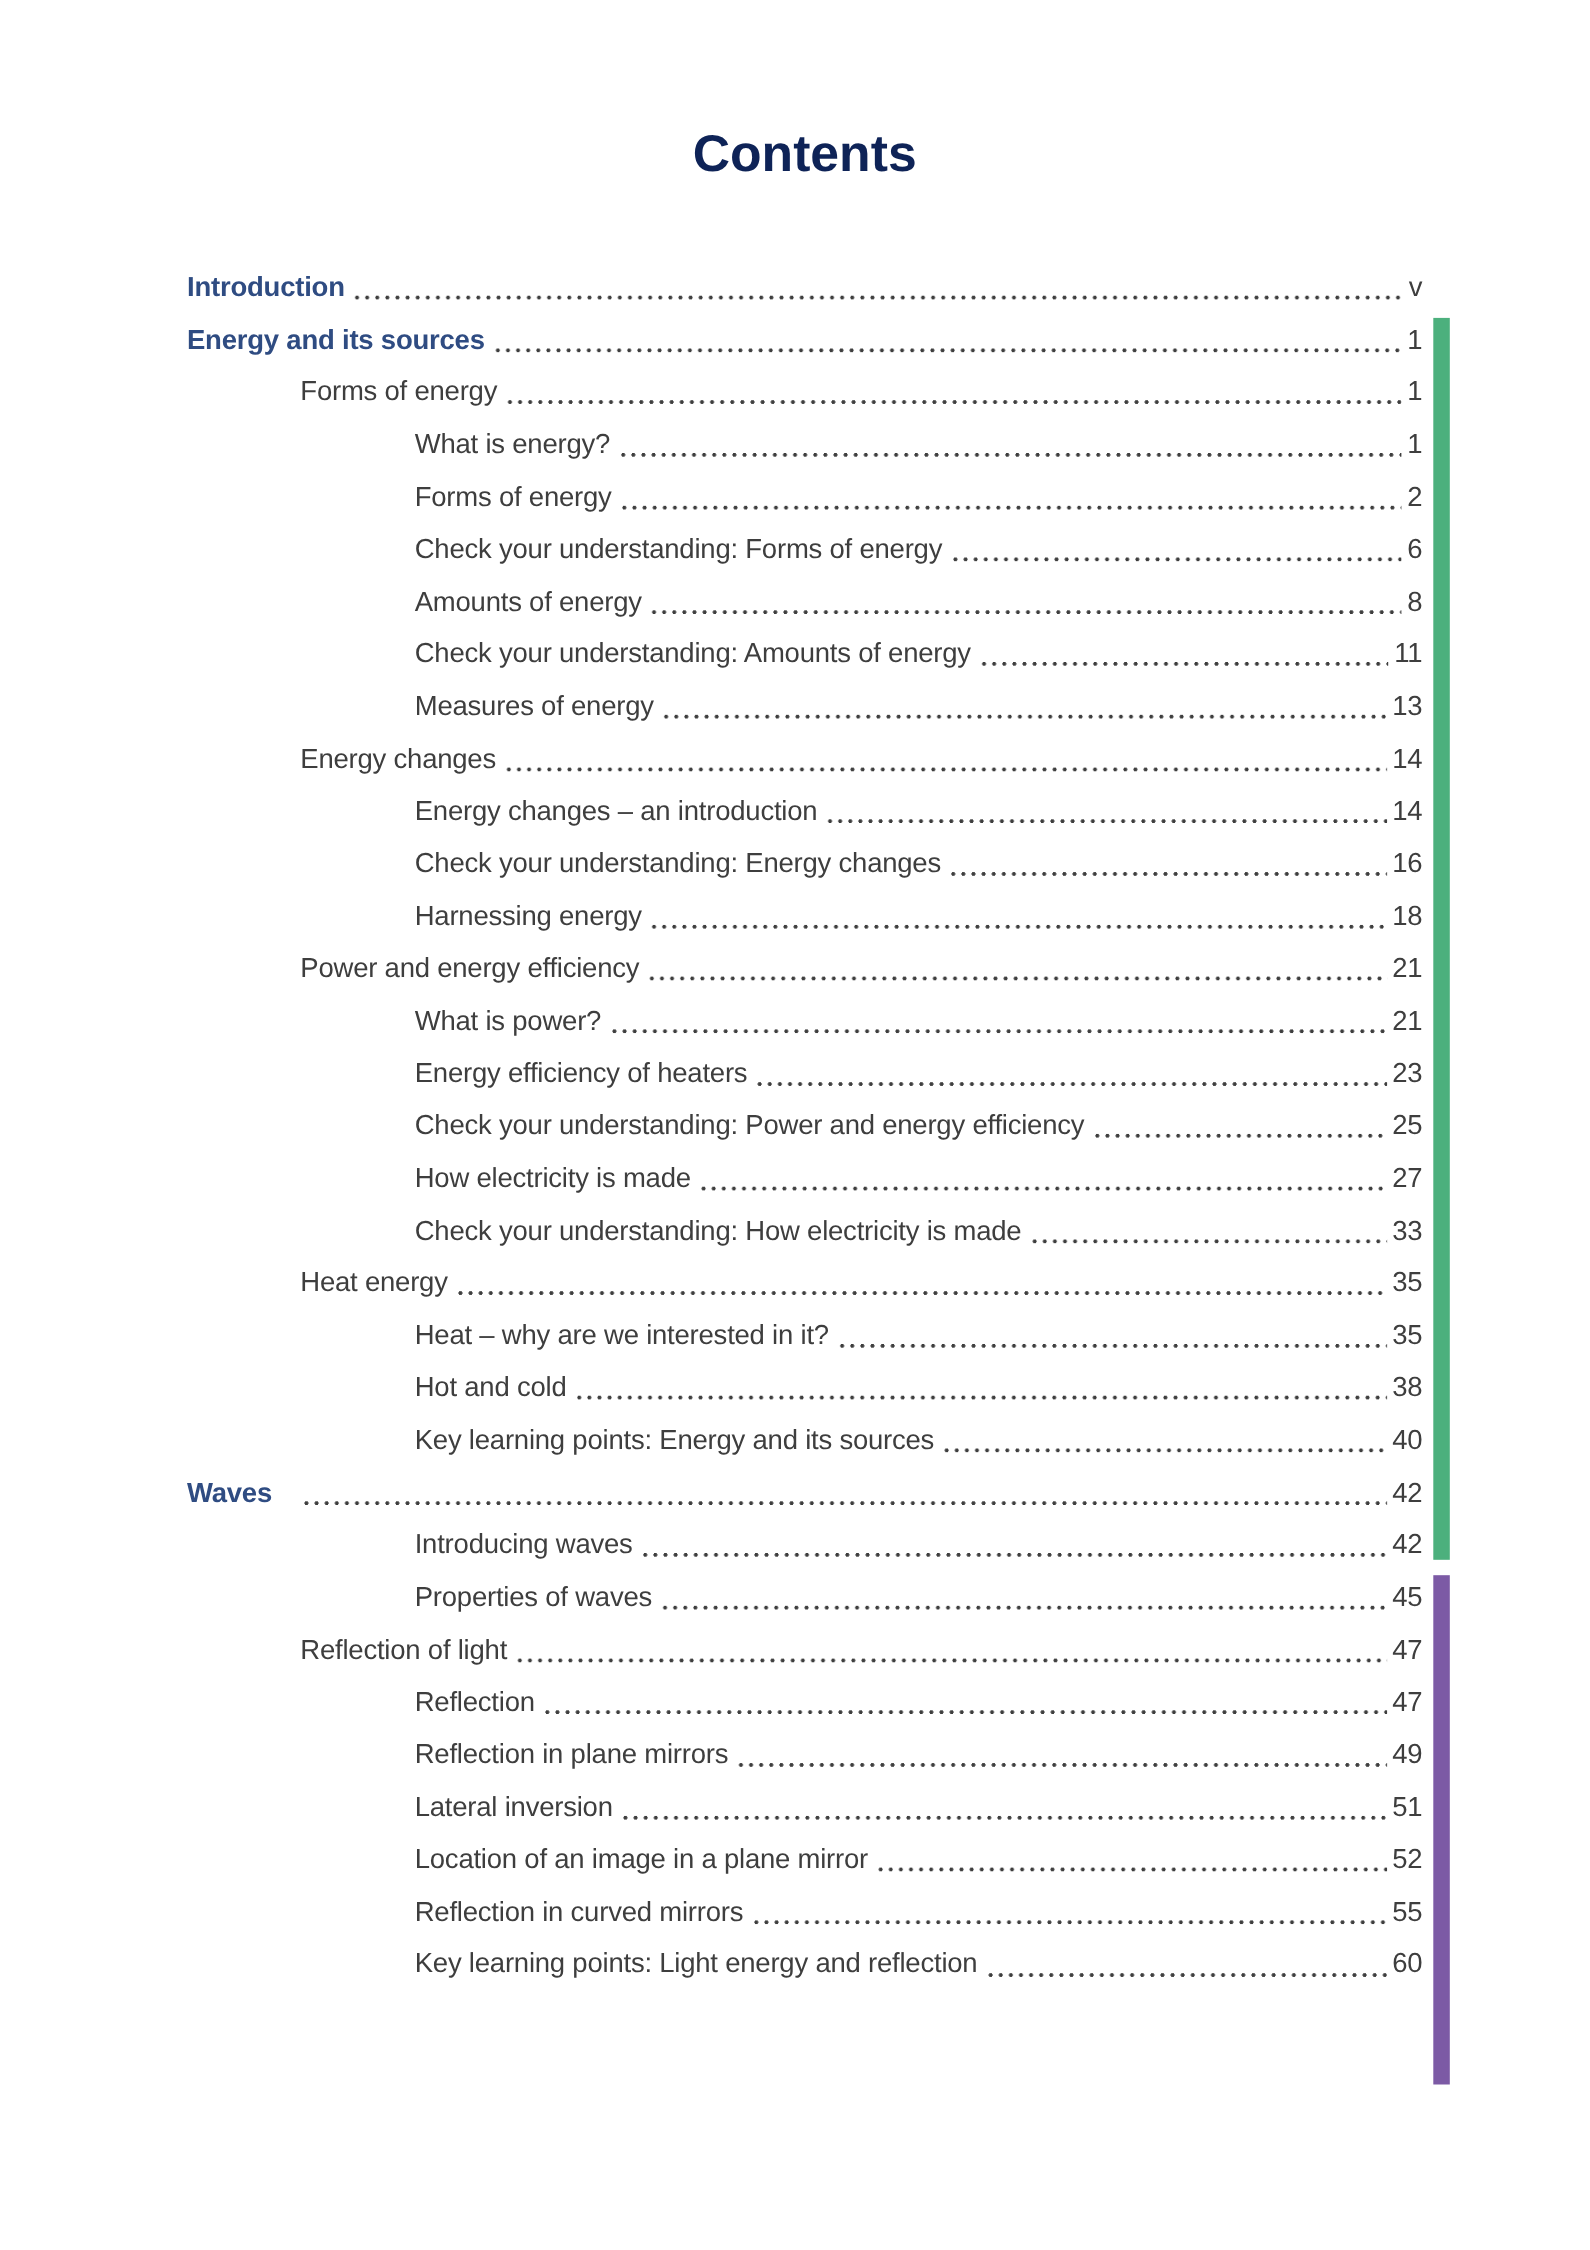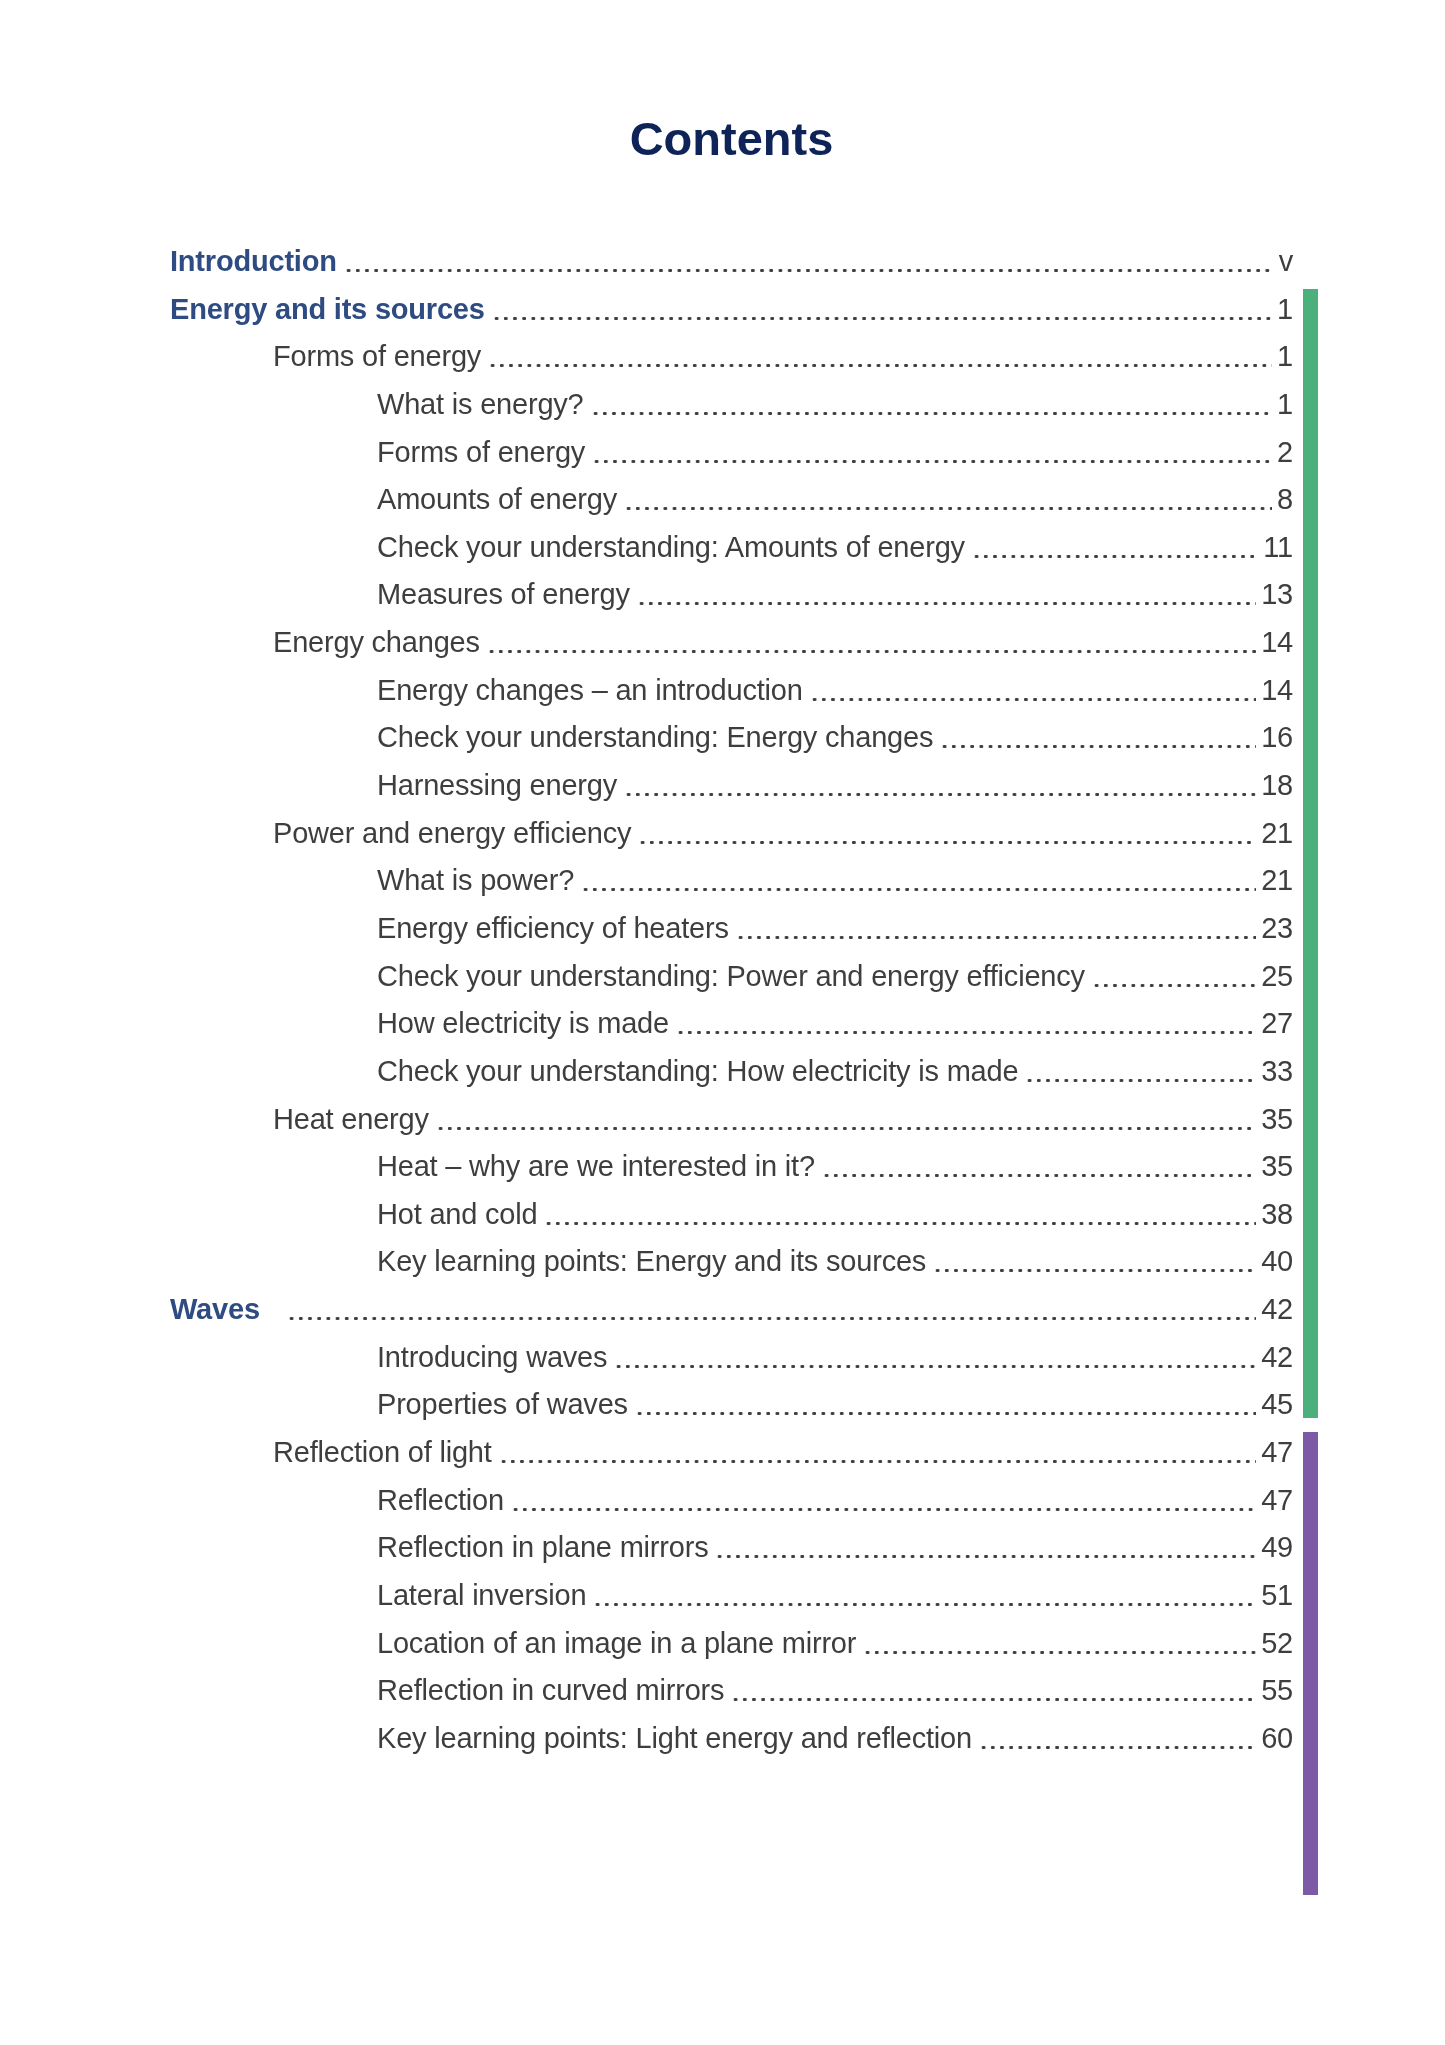--- a/index.html
+++ b/index.html
@@ -27,21 +27,21 @@
   .toc {
     position: absolute;
     top: 238px; left: 170px;
     width: 1123px;
   }
   .row {
     display: flex;
     align-items: baseline;
     height: 47.65px;
     line-height: 47.65px;
-    font-size: 29px;
+    font-size: 25px;
     color: var(--body-color, #3e3e3e);
     letter-spacing: -0.2px;
     white-space: nowrap;
   }
   .row.lvl1 { padding-left: 103px; }
   .row.lvl2 { padding-left: 207px; align-items: flex-end; }
   .row.bold .label { font-weight: 700; color: var(--heading-color, #2f4c82); }
 
   .label { flex: 0 0 auto; }
 
@@ -90,20 +90,25 @@
     <span class="label">What is energy?</span>
     <span class="leader"></span>
     <span class="pagenum">1</span>
   </div>
       <div class="row lvl2">
     <span class="label">Forms of energy</span>
     <span class="leader"></span>
     <span class="pagenum">2</span>
   </div>
       <div class="row lvl2">
+    <span class="label">Check your understanding: Forms of energy</span>
+    <span class="leader"></span>
+    <span class="pagenum">6</span>
+  </div>
+      <div class="row lvl2">
     <span class="label">Amounts of energy</span>
     <span class="leader"></span>
     <span class="pagenum">8</span>
   </div>
       <div class="row lvl2">
     <span class="label">Check your understanding: Amounts of energy</span>
     <span class="leader"></span>
     <span class="pagenum">11</span>
   </div>
       <div class="row lvl2">

